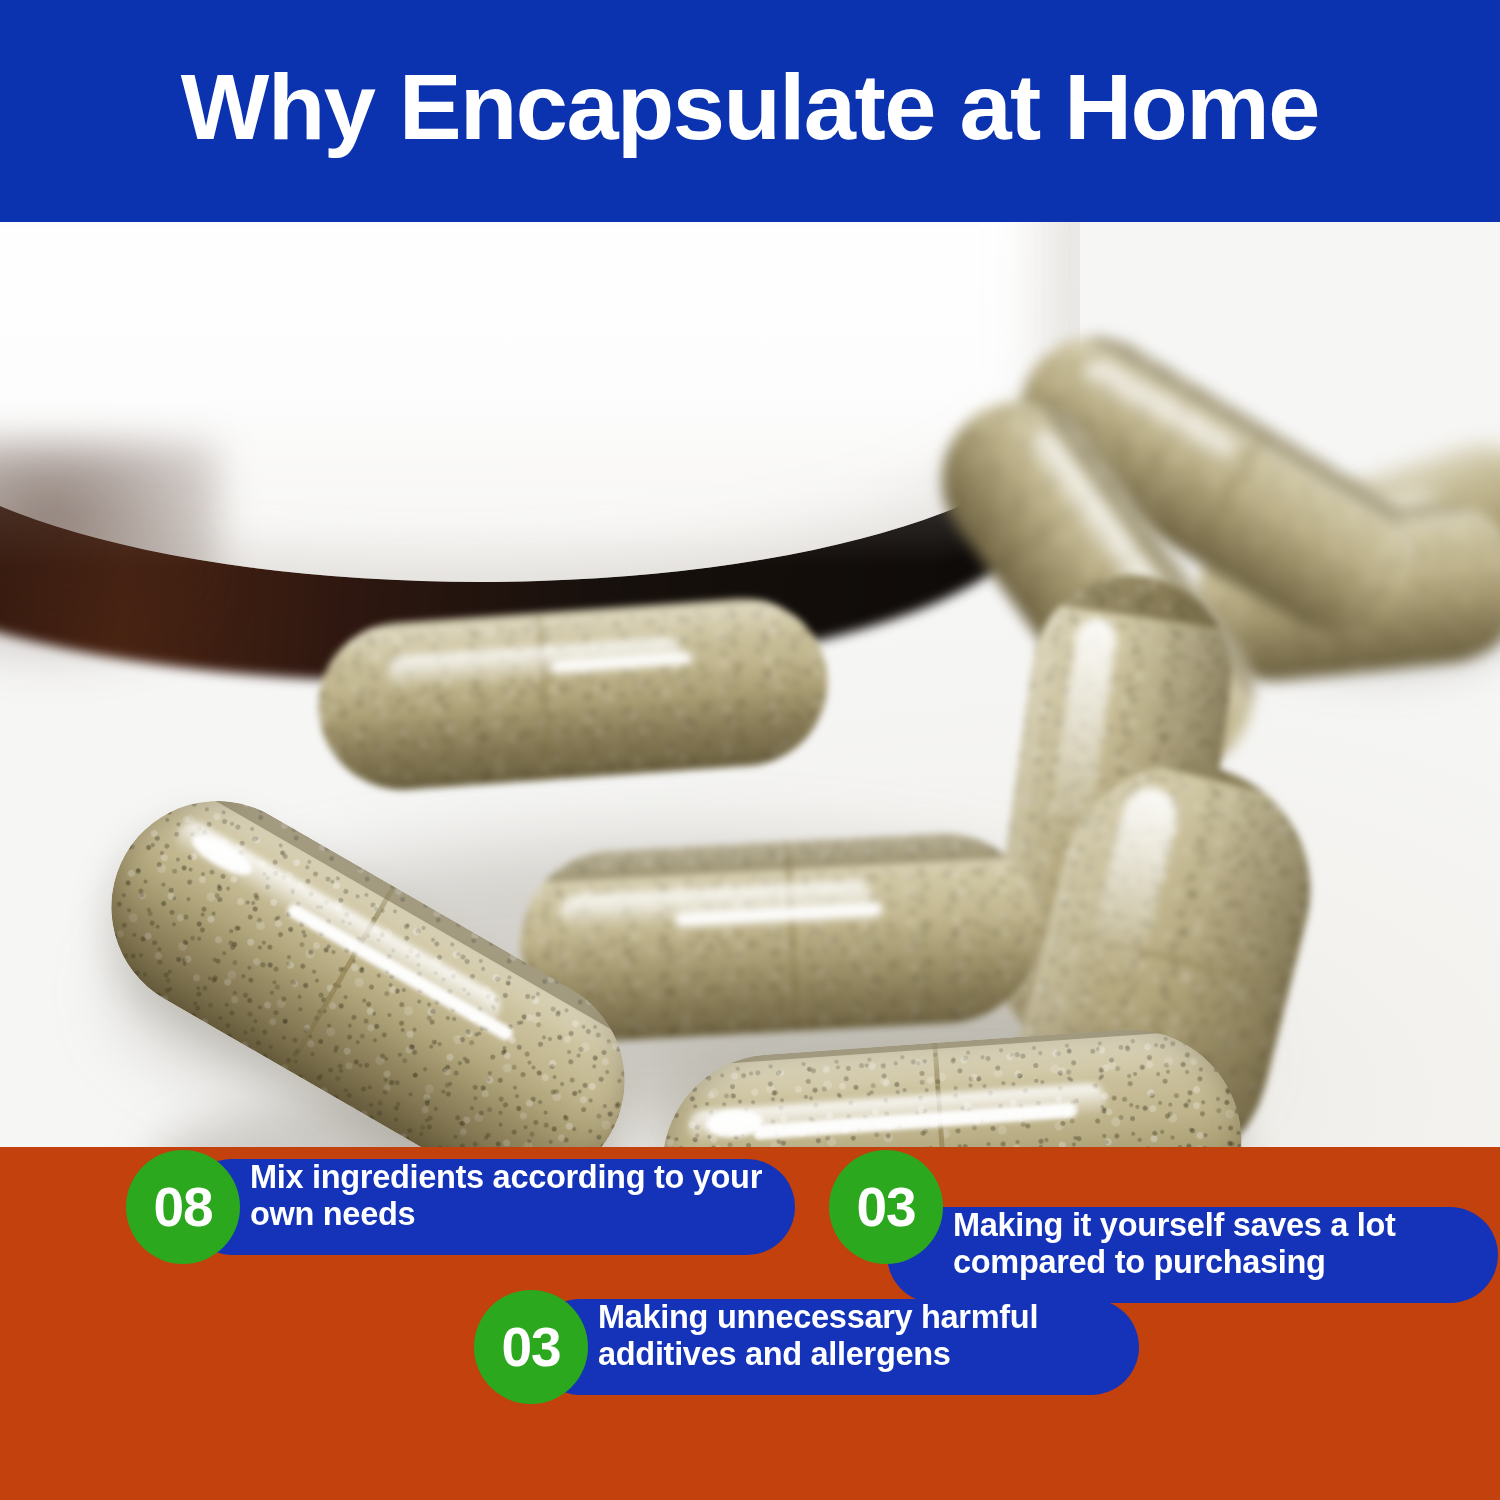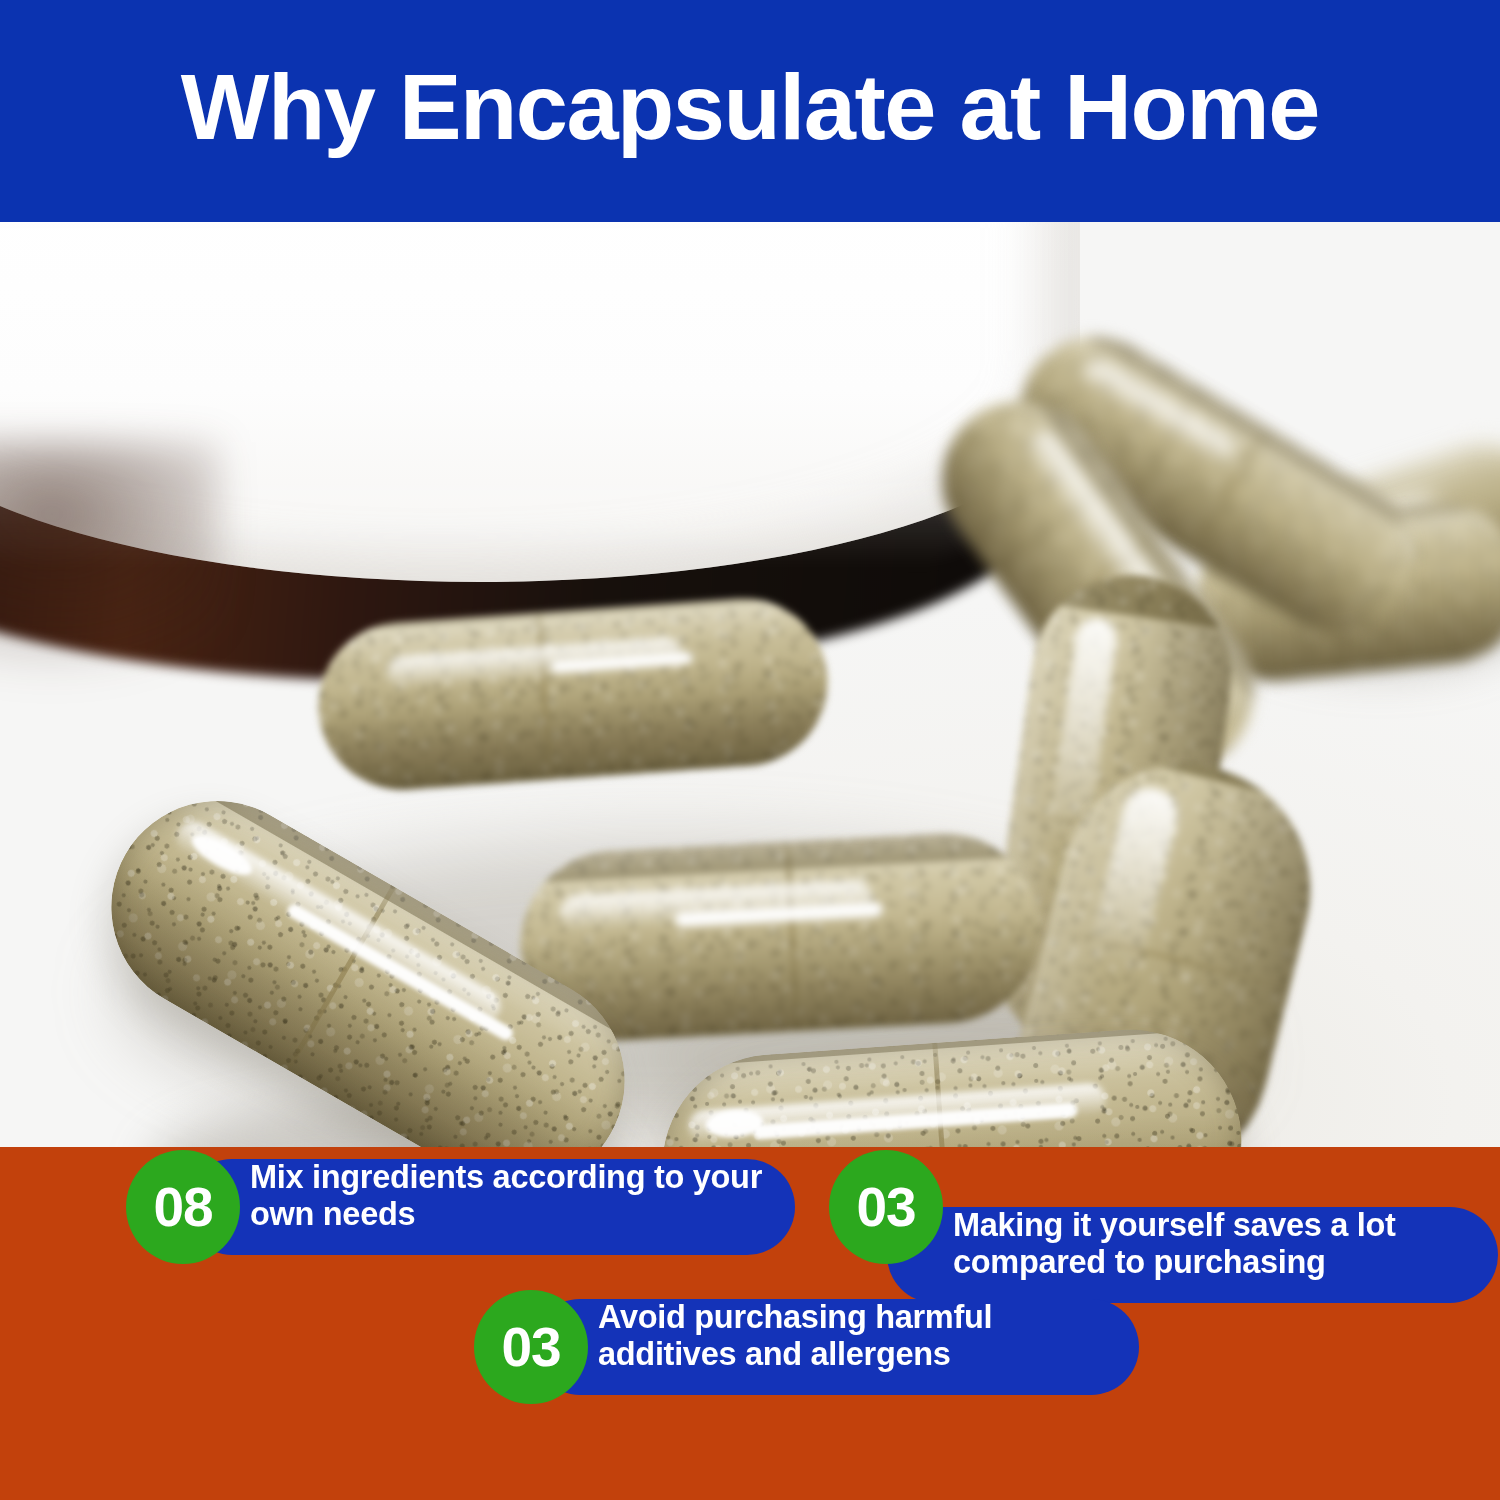--- a/index.html
+++ b/index.html
@@ -341,21 +341,21 @@
       <div class="badge-pill">
         <div class="badge-text">Making it yourself saves a lot compared to purchasing</div>
       </div>
       <div class="badge-num-circle">
         <span class="badge-num">03</span>
       </div>
     </div>
 
     <div class="badge" id="badge-03">
       <div class="badge-pill">
-        <div class="badge-text">Avoid purchasing harmful additives and allergens</div>
+        <div class="badge-text">Making unnecessary harmful additives and allergens</div>
       </div>
       <div class="badge-num-circle">
         <span class="badge-num">03</span>
       </div>
     </div>
 
   </div>
 
 </div>
 

